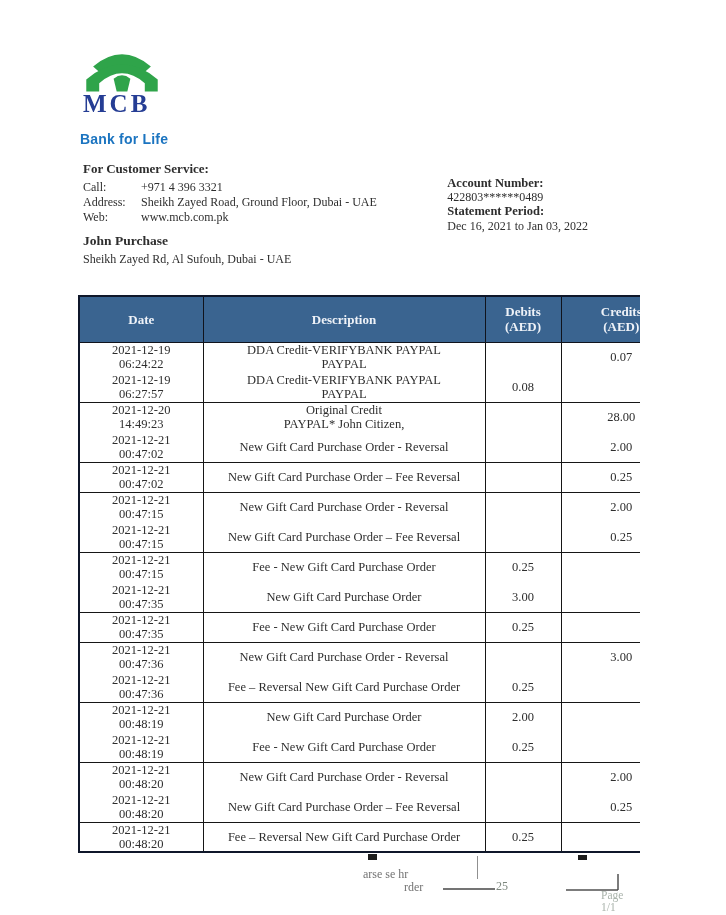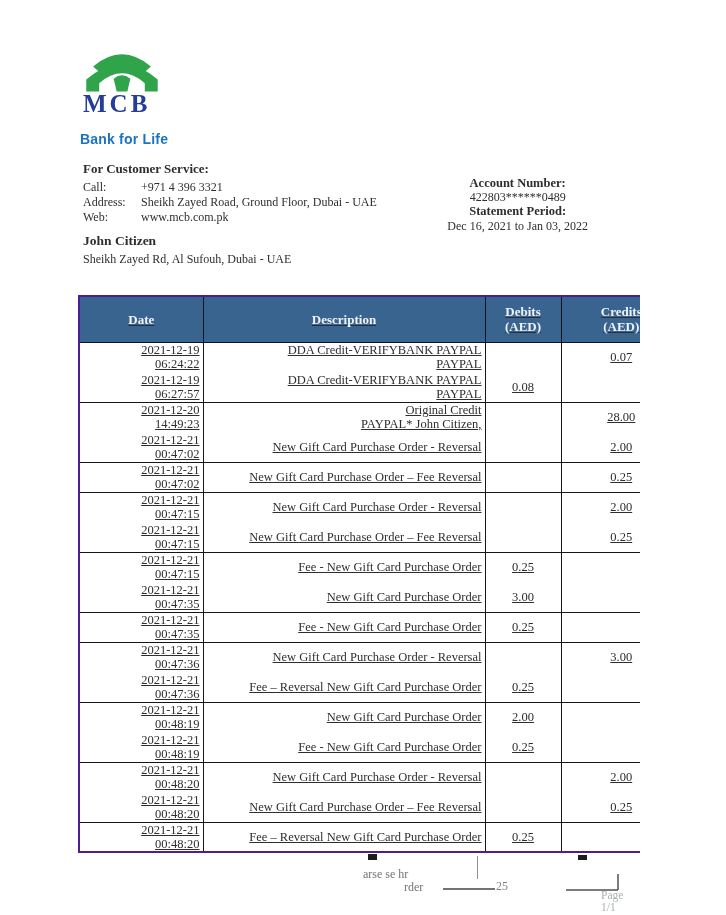--- a/index.html
+++ b/index.html
@@ -27,47 +27,47 @@
   }
 
   
   .cs { position: absolute; left: 83px; top: 161px; font-size: 12px; }
   .cs-heading { font-weight: bold; font-size: 13px; margin-bottom: 3px; }
   .cs-row { display: flex; line-height: 14.8px; }
   .cs-label { width: 58px; }
 
   
   .account {
-    position: absolute; right: 52px; top: 176px; text-align: center;
+    position: absolute; right: 52px; top: 176px; text-align: left;
     font-size: 12px; line-height: 14.2px;
   }
   .account .bold { font-weight: bold; font-size: 12.5px; }
 
   
   .customer { position: absolute; left: 83px; top: 233px; font-size: 12px; }
   .customer-name { font-weight: bold; font-size: 13.5px; margin-bottom: 3px; }
 
   
   table.stmt {
     position: absolute; left: 78px; top: 295px; width: 603px;
     border-collapse: collapse; table-layout: fixed;
-    font-size: 12.5px; color: #2e2e2e; border: 2px solid #4c1d95; text-decoration: underline;
+    font-size: 12.5px; color: #2e2e2e; border: 2px solid #0f172a;
   }
   .stmt th {
     background: #3a6490; color: #eef2f8; font-weight: bold; font-size: 13px;
     height: 46px; border: 1px solid #10131c; line-height: 15px; padding: 0;
   }
   .stmt th span { display: block; }
   .stmt td {
     border-left: 1px solid #161616; border-right: 1px solid #161616;
     text-align: center; height: 30px; line-height: 14px; padding: 0 3px;
     vertical-align: middle;
   }
   .stmt tr.group-start td { border-top: 1px solid #161616; }
-  .stmt td div { display: block; text-align: right; }
+  .stmt td div { display: block; }
 
   
   .ghost { position: absolute; font-size: 12px; color: #737373; }
   .ghost-text-1 { left: 363px; top: 867px; }
   .ghost-text-2 { left: 404px; top: 880px; }
   .ghost-num    { left: 496px; top: 879px; color: #7d877e; }
   .ghost-line-1 { position: absolute; left: 443px; top: 888px; width: 52px; border-top: 2px solid #454545; opacity: .75; }
   .ghost-line-2 { position: absolute; left: 566px; top: 889px; width: 52px; border-top: 2px solid #454545; opacity: .7; }
   .ghost-tick-v1 { position: absolute; left: 477px; top: 856px; height: 23px; border-left: 1px solid #555; opacity: .65; }
   .ghost-tick-v2 { position: absolute; left: 617px; top: 874px; height: 16px; border-left: 2px solid #454545; opacity: .7; }
@@ -111,21 +111,21 @@
   </div>
 
   <div class="account">
     <div class="bold">Account Number:</div>
     <div>422803******0489</div>
     <div class="bold">Statement Period:</div>
     <div>Dec 16, 2021 to Jan 03, 2022</div>
   </div>
 
   <div class="customer">
-    <div class="customer-name">John Citizen</div>
+    <div class="customer-name">John Purchase</div>
     <div>Sheikh Zayed Rd, Al Sufouh, Dubai - UAE</div>
   </div>
 
   <table class="stmt">
     <colgroup>
       <col style="width:124px">
         <col style="width:282px">
         <col style="width:76px">
         <col style="width:121px">
     </colgroup>

